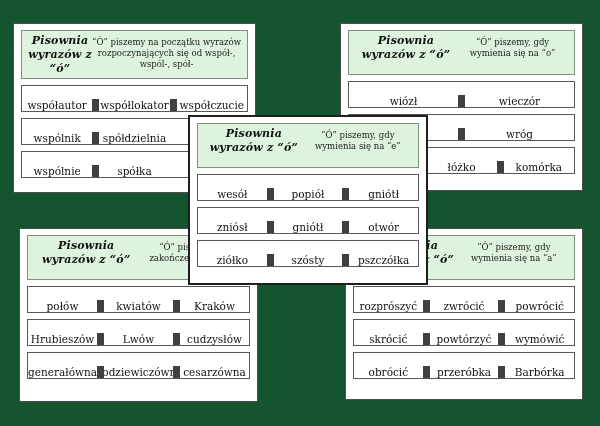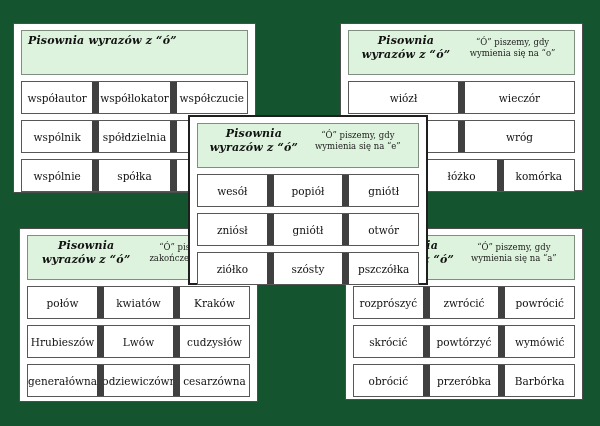--- a/index.html
+++ b/index.html
@@ -21,37 +21,38 @@
   }
   .title{
     font-weight:bold;font-style:italic;font-size:11px;color:#111;
     letter-spacing:0.2px;line-height:1.25;
   }
   .subtitle{
     font-size:8.5px;color:#1c1c1c;margin-top:3px;line-height:1.3;
   }
   .row{
     display:flex;border:1px solid #575757;box-sizing:border-box;
-    height:33px;margin-top:6px;background:#fff;
+    height:27px;margin-top:6px;background:#fff;align-items:flex-end;
   }
   .cell{
     flex:1 1 0;display:flex;align-items:center;justify-content:center;
     font-size:10.5px;color:#111;border-left:7px solid #404040;
     white-space:nowrap;overflow:hidden;
   }
   .cell:first-child{border-left:none;}
 </style>
 </head>
 <body>
 
 <div class="stage">
 
   <div class="card" style="left:13px;top:23px;width:243px;height:170px">
     <div class="hdr">
       <div class="title">Pisownia wyrazów z “ó”</div>
+      <div class="subtitle">“Ó” piszemy na początku wyrazów rozpoczynających się od współ-, wspól-, spół-</div>
     </div>
     <div class="row">
       <div class="cell">współautor</div>
       <div class="cell">współlokator</div>
       <div class="cell">współczucie</div>
     </div>
     <div class="row">
       <div class="cell">wspólnik</div>
       <div class="cell">spółdzielnia</div>
       <div class="cell"></div>

